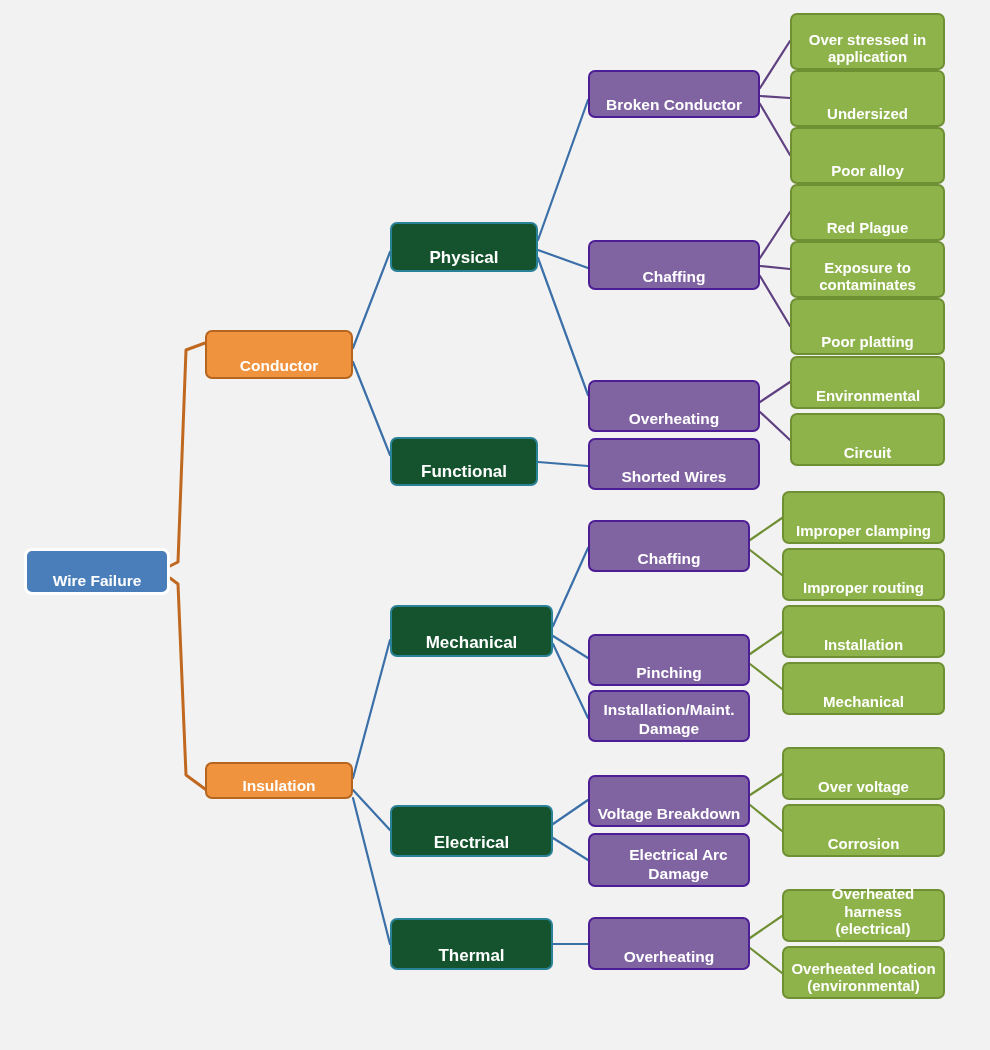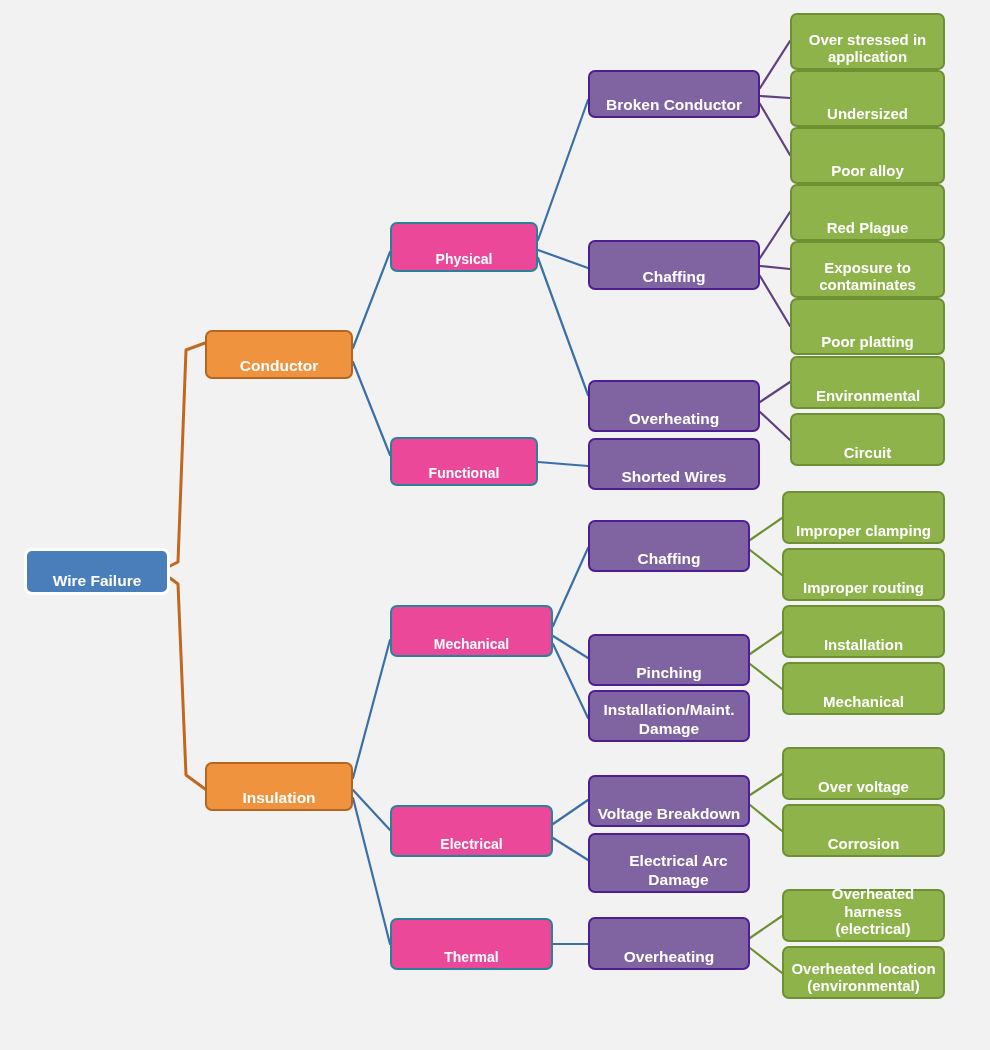--- a/index.html
+++ b/index.html
@@ -50,23 +50,23 @@
     border-radius: 8px;
     font-size: 15.5px;
     box-shadow: 0 0 0 0 rgba(0,0,0,0);
   }
   .node-l1 {
     background: #f0933f;
     border: 2px solid #b5651d;
     font-size: 15.5px;
   }
   .node-l2 {
-    background: #ec4899;
+    background: #14532d;
     border: 2px solid #2a8298;
-    font-size: 14px;
+    font-size: 17px;
   }
   .node-l3 {
     background: #8064a2;
     border: 2px solid #4c1d95;
     font-size: 15.5px;
   }
   .node-l4 {
     background: #8eb34b;
     border: 2px solid #6f8f33;
     font-size: 15px;
@@ -111,21 +111,21 @@
       <path d="M 750,938 L 782,916" stroke="#6f8f33" stroke-width="2.2" fill="none" stroke-linecap="round" stroke-linejoin="round"></path>
       <path d="M 750,948 L 782,973" stroke="#6f8f33" stroke-width="2.2" fill="none" stroke-linecap="round" stroke-linejoin="round"></path>
     </svg>
   <div id="node-layer">
       <div class="node node-root" style="left: 24px; top: 548px; width: 146px; height: 47px;">
         <span>Wire Failure</span>
       </div>
       <div class="node node-l1" style="left: 205px; top: 330px; width: 148px; height: 49px;">
         <span>Conductor</span>
       </div>
-      <div class="node node-l1" style="left: 205px; top: 762px; width: 148px; height: 49px;">
+      <div class="node node-l1" style="left: 205px; top: 762px; width: 148px; height: 37px;">
         <span>Insulation</span>
       </div>
       <div class="node node-l2" style="left: 390px; top: 222px; width: 148px; height: 50px;">
         <span>Physical</span>
       </div>
       <div class="node node-l2" style="left: 390px; top: 437px; width: 148px; height: 49px;">
         <span>Functional</span>
       </div>
       <div class="node node-l2" style="left: 390px; top: 605px; width: 163px; height: 52px;">
         <span>Mechanical</span>
@@ -153,21 +153,21 @@
       </div>
       <div class="node node-l3" style="left: 588px; top: 634px; width: 162px; height: 52px;">
         <span>Pinching</span>
       </div>
       <div class="node node-l3" style="left: 588px; top: 690px; width: 162px; height: 52px;">
         <span>Installation/Maint. Damage</span>
       </div>
       <div class="node node-l3" style="left: 588px; top: 775px; width: 162px; height: 52px;">
         <span>Voltage Breakdown</span>
       </div>
-      <div class="node node-l3" style="left: 588px; top: 833px; width: 162px; height: 60px; padding-left: 25px;">
+      <div class="node node-l3" style="left: 588px; top: 833px; width: 162px; height: 54px; padding-left: 25px;">
         <span>Electrical Arc Damage</span>
       </div>
       <div class="node node-l3" style="left: 588px; top: 917px; width: 162px; height: 53px;">
         <span>Overheating</span>
       </div>
       <div class="node node-l4" style="left: 790px; top: 13px; width: 155px; height: 57px;">
         <span>Over stressed in application</span>
       </div>
       <div class="node node-l4" style="left: 790px; top: 70px; width: 155px; height: 57px;">
         <span>Undersized</span>

